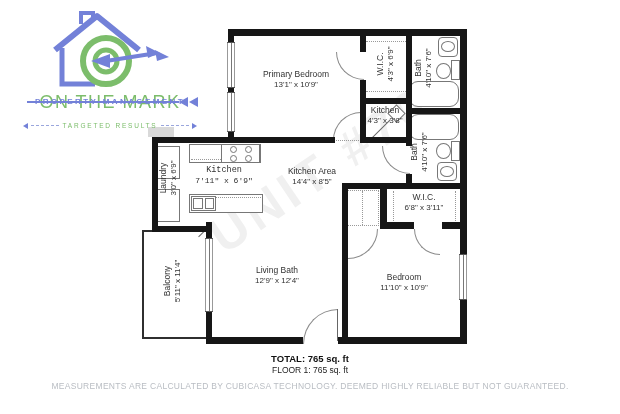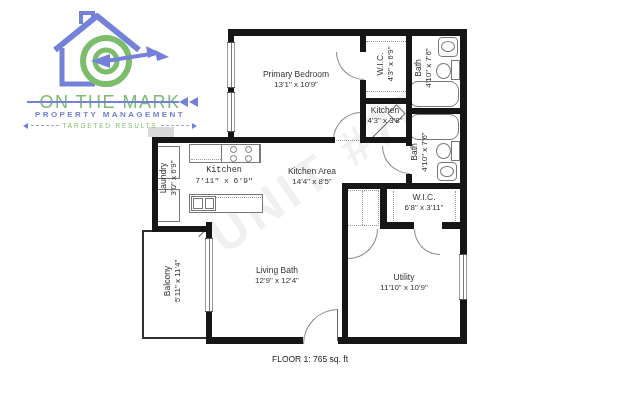--- a/index.html
+++ b/index.html
@@ -35,21 +35,21 @@
   .smudge{position:absolute;left:148px;top:127px;width:26px;height:10px;background:#d9d9d9;z-index:1;}
   
   #logo{position:absolute;left:15px;top:4px;width:190px;height:130px;z-index:9;}
   #logo svg{position:absolute;left:28px;top:4px;}
   .brand-row{position:absolute;left:0px;top:88px;width:190px;text-align:center;}
   .brand{font-size:18px;color:#7cbd6b;letter-spacing:1.5px;white-space:nowrap;}
   .strike{position:absolute;left:12px;top:97px;width:152px;height:2px;background:#7381d8;}
   .tri-l{width:0;height:0;border-top:5px solid transparent;border-bottom:5px solid transparent;
          border-right:9px solid #7381d8;display:inline-block;}
   .strike-arrows{position:absolute;left:164px;top:93px;display:flex;gap:1px;}
-  .subtitle{position:absolute;left:0;top:106px;width:190px;text-align:center;font-size:8px;
+  .subtitle{position:absolute;left:0;top:93px;width:190px;text-align:center;font-size:8px;
             font-weight:bold;color:#7381d8;letter-spacing:2.4px;white-space:nowrap;}
   .tagline{position:absolute;left:0;top:118px;width:190px;display:flex;align-items:center;
            justify-content:center;gap:3px;}
   .tagline .txt{font-size:6.5px;color:#7cbd6b;letter-spacing:1.8px;white-space:nowrap;}
   .dash{width:28px;border-top:1px dashed #9aa6dd;height:0;}
   .mini-l{width:0;height:0;border-top:3px solid transparent;border-bottom:3px solid transparent;
           border-right:5px solid #7381d8;}
   .mini-r{width:0;height:0;border-top:3px solid transparent;border-bottom:3px solid transparent;
           border-left:5px solid #7381d8;}
   
@@ -223,25 +223,27 @@
     </div>
   <div class="rlabel rot" style="left:173px;top:281px;">
     <div class="rn">Balcony</div>
       <div class="rd">5'11" x 11'4"</div>
     </div>
   <div class="rlabel" style="left:277px;top:276px;">
     <div class="rn">Living Bath</div>
       <div class="rd">12'9" x 12'4"</div>
     </div>
   <div class="rlabel" style="left:404px;top:283px;">
-    <div class="rn">Utility</div>
+    <div class="rn">Bedroom</div>
       <div class="rd">11'10" x 10'9"</div>
     </div>
   <div class="rlabel" style="left:424px;top:203px;">
     <div class="rn">W.I.C.</div>
       <div class="rd">6'8" x 3'11"</div>
     </div>
 
   <div id="summary">
+    <div class="sum-total">TOTAL: 765 sq. ft</div>
     <div class="sum-line">FLOOR 1: 765 sq. ft</div>
+    <div class="disclaimer">MEASUREMENTS ARE CALCULATED BY CUBICASA TECHNOLOGY. DEEMED HIGHLY RELIABLE BUT NOT GUARANTEED.</div>
   </div>
 
 </div>
 
 </body></html>

